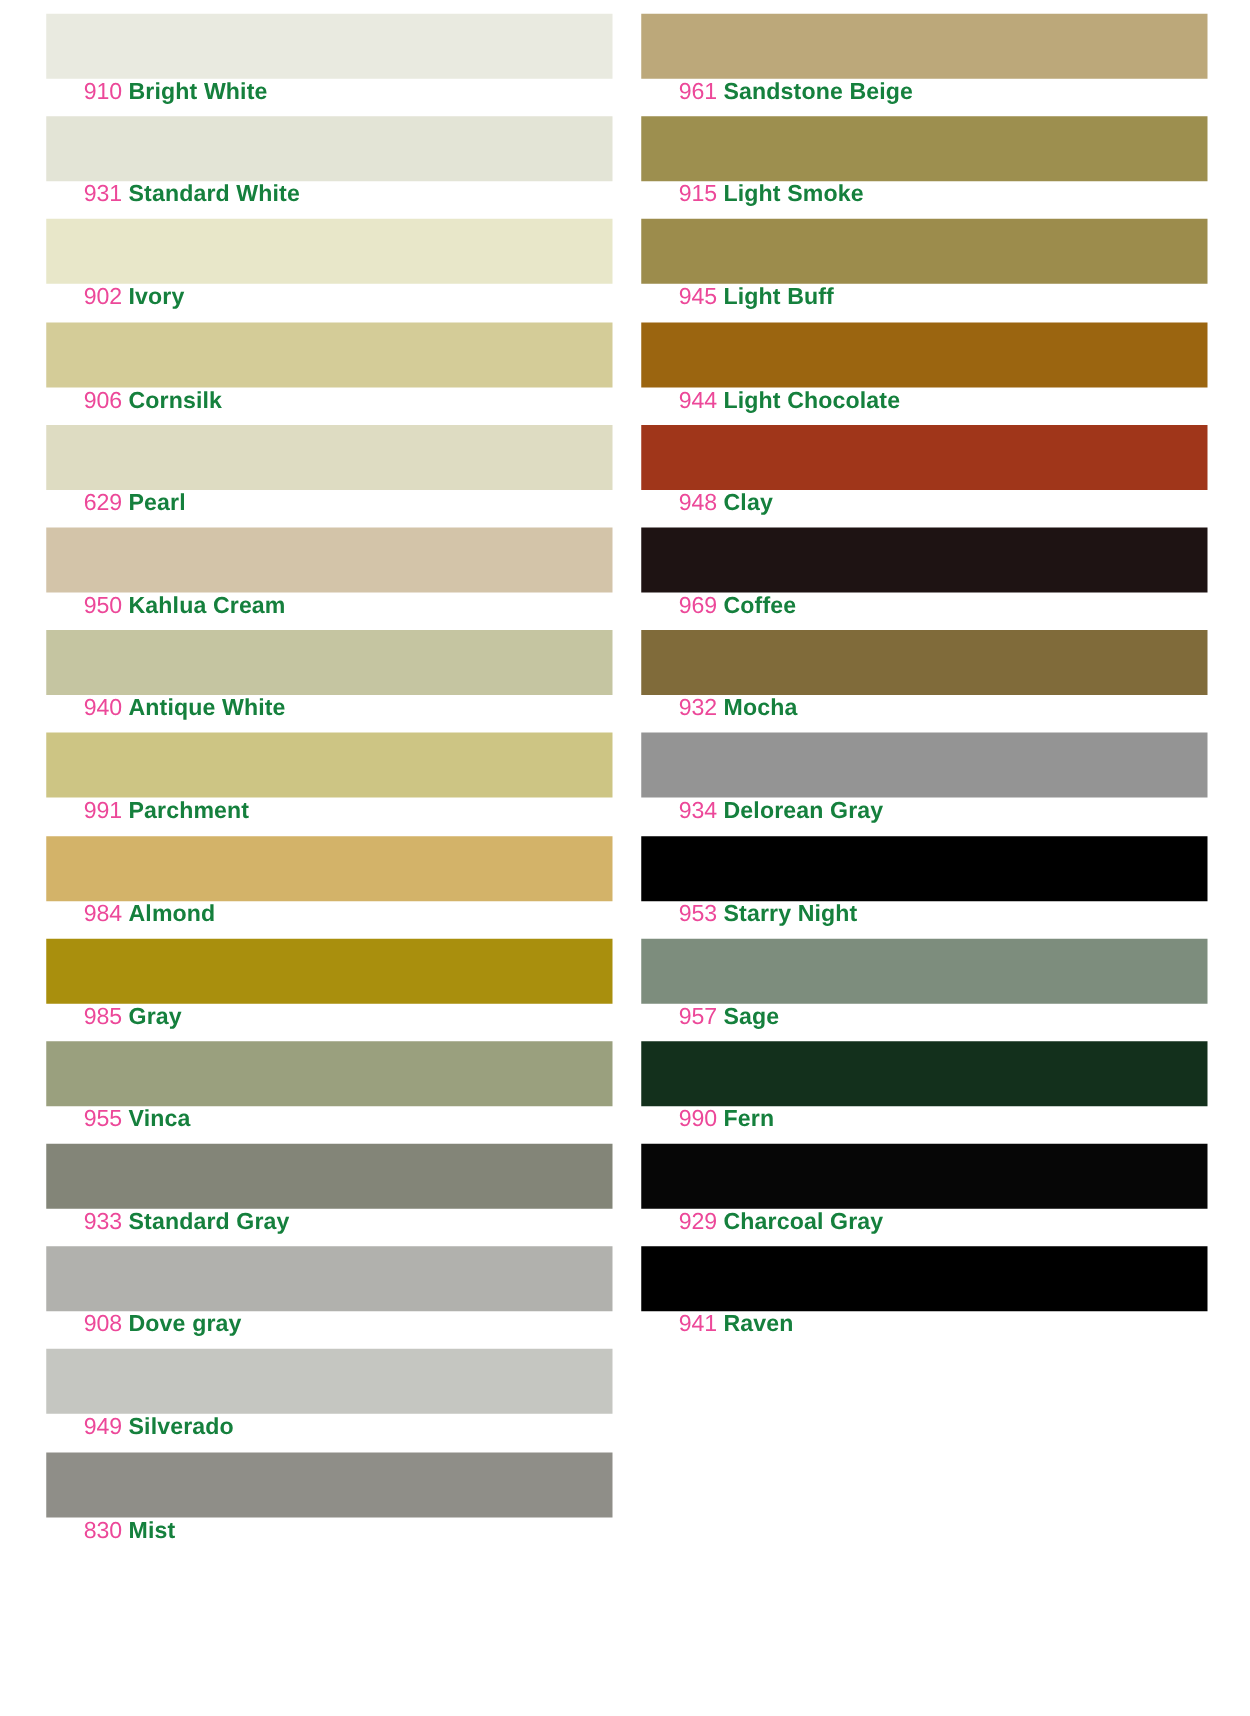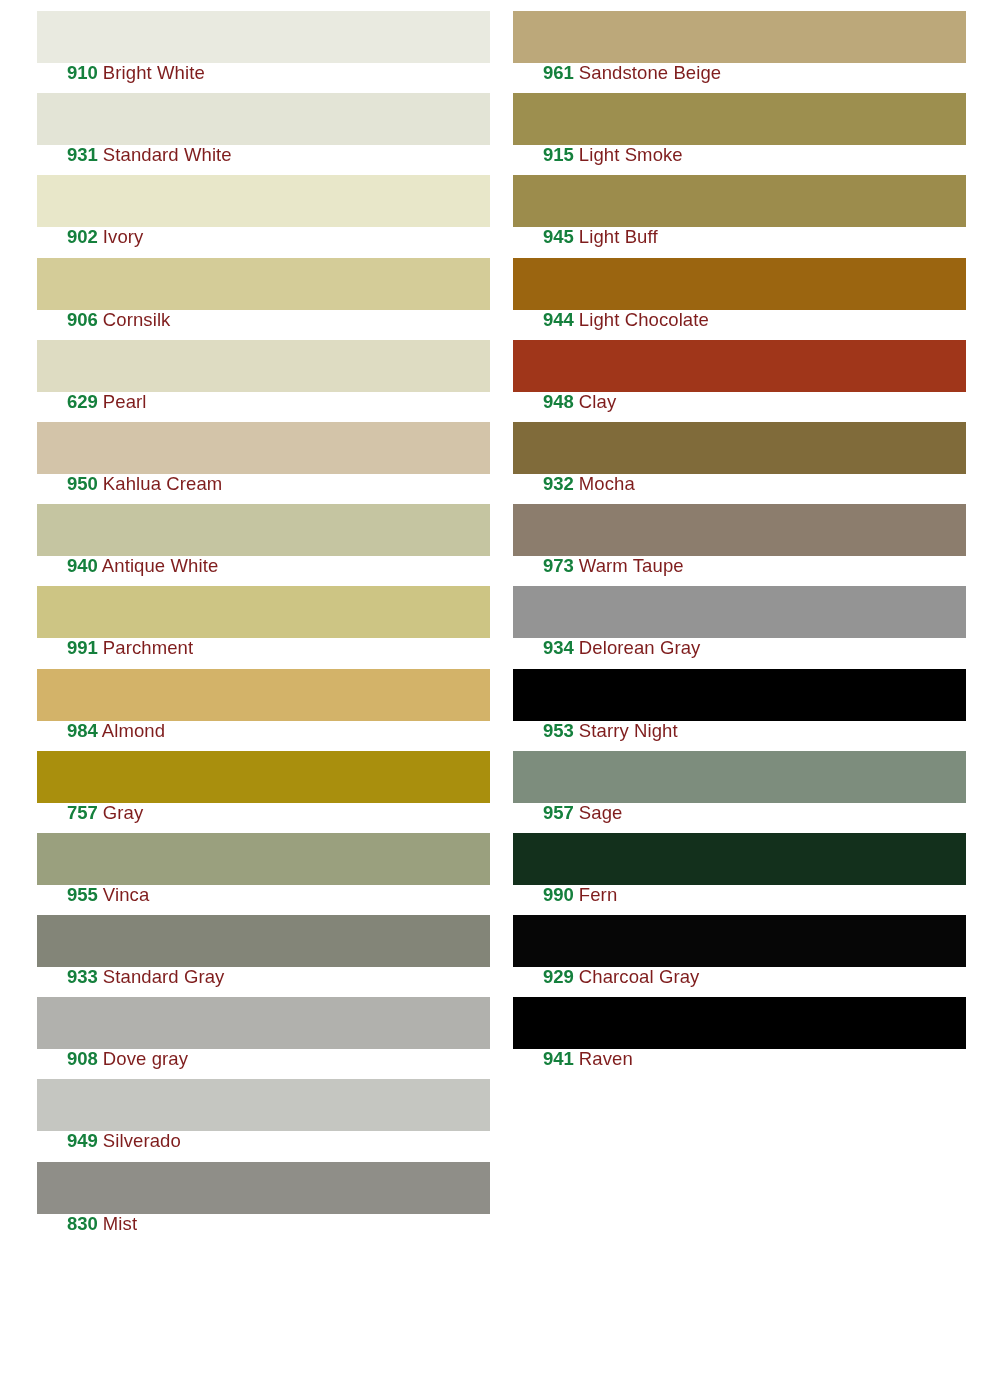--- a/index.html
+++ b/index.html
@@ -44,27 +44,27 @@
     position: absolute;
     left: 30px;
     top: 63px;
     white-space: nowrap;
     font-size: 18.5px;
     line-height: 20px;
     color: #141414;
     letter-spacing: 0.1px;
   }
   .swatch-code {
-    font-weight: bold;
-    color: #15803d;
+    font-weight: normal;
+    color: #ec4899;
     letter-spacing: -0.1px;
   }
   .swatch-name {
-    font-weight: normal;
-    color: #7f1d1d;
+    font-weight: bold;
+    color: #15803d;
   }
 </style>
 </head>
 <body>
 
 <div class="chart">
   <div class="column column-left">
       <div class="swatch-row">
         <div class="swatch" style="background: rgb(233, 234, 224);"></div>
         <div class="swatch-label"><span class="swatch-code">910</span> <span class="swatch-name">Bright White</span></div>
@@ -96,21 +96,21 @@
       <div class="swatch-row">
         <div class="swatch" style="background: rgb(205, 197, 132);"></div>
         <div class="swatch-label"><span class="swatch-code">991</span> <span class="swatch-name">Parchment</span></div>
       </div>
       <div class="swatch-row">
         <div class="swatch" style="background: rgb(211, 179, 105);"></div>
         <div class="swatch-label"><span class="swatch-code">984</span> <span class="swatch-name">Almond</span></div>
       </div>
       <div class="swatch-row">
         <div class="swatch" style="background: rgb(169, 143, 13);"></div>
-        <div class="swatch-label"><span class="swatch-code">757</span> <span class="swatch-name">Gray</span></div>
+        <div class="swatch-label"><span class="swatch-code">985</span> <span class="swatch-name">Gray</span></div>
       </div>
       <div class="swatch-row">
         <div class="swatch" style="background: rgb(154, 160, 126);"></div>
         <div class="swatch-label"><span class="swatch-code">955</span> <span class="swatch-name">Vinca</span></div>
       </div>
       <div class="swatch-row">
         <div class="swatch" style="background: rgb(131, 133, 120);"></div>
         <div class="swatch-label"><span class="swatch-code">933</span> <span class="swatch-name">Standard Gray</span></div>
       </div>
       <div class="swatch-row">
@@ -141,26 +141,26 @@
       </div>
       <div class="swatch-row">
         <div class="swatch" style="background: rgb(155, 101, 16);"></div>
         <div class="swatch-label"><span class="swatch-code">944</span> <span class="swatch-name">Light Chocolate</span></div>
       </div>
       <div class="swatch-row">
         <div class="swatch" style="background: rgb(160, 54, 26);"></div>
         <div class="swatch-label"><span class="swatch-code">948</span> <span class="swatch-name">Clay</span></div>
       </div>
       <div class="swatch-row">
+        <div class="swatch" style="background: rgb(30, 19, 19);"></div>
+        <div class="swatch-label"><span class="swatch-code">969</span> <span class="swatch-name">Coffee</span></div>
+      </div>
+      <div class="swatch-row">
         <div class="swatch" style="background: rgb(128, 107, 58);"></div>
         <div class="swatch-label"><span class="swatch-code">932</span> <span class="swatch-name">Mocha</span></div>
-      </div>
-      <div class="swatch-row">
-        <div class="swatch" style="background: rgb(140, 125, 109);"></div>
-        <div class="swatch-label"><span class="swatch-code">973</span> <span class="swatch-name">Warm Taupe</span></div>
       </div>
       <div class="swatch-row">
         <div class="swatch" style="background: rgb(148, 148, 148);"></div>
         <div class="swatch-label"><span class="swatch-code">934</span> <span class="swatch-name">Delorean Gray</span></div>
       </div>
       <div class="swatch-row">
         <div class="swatch" style="background: rgb(0, 0, 0);"></div>
         <div class="swatch-label"><span class="swatch-code">953</span> <span class="swatch-name">Starry Night</span></div>
       </div>
       <div class="swatch-row">

